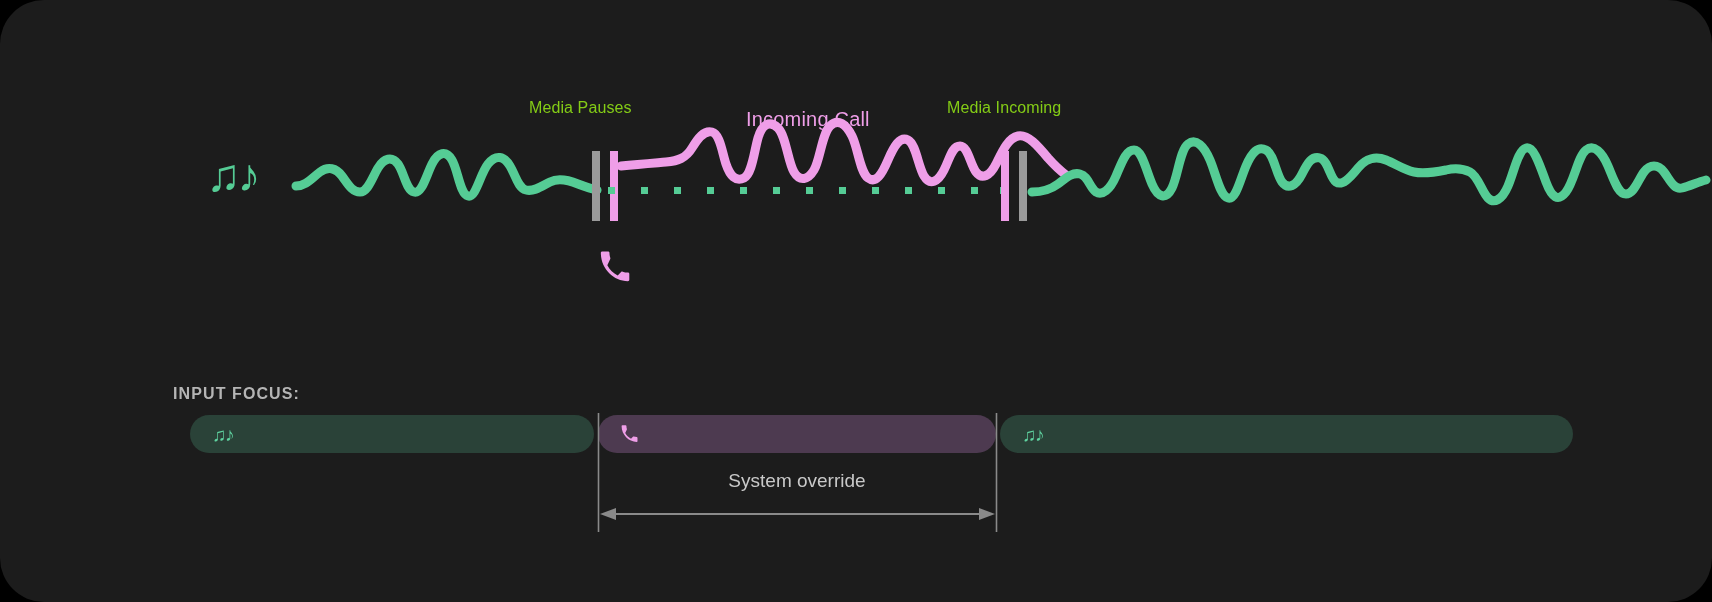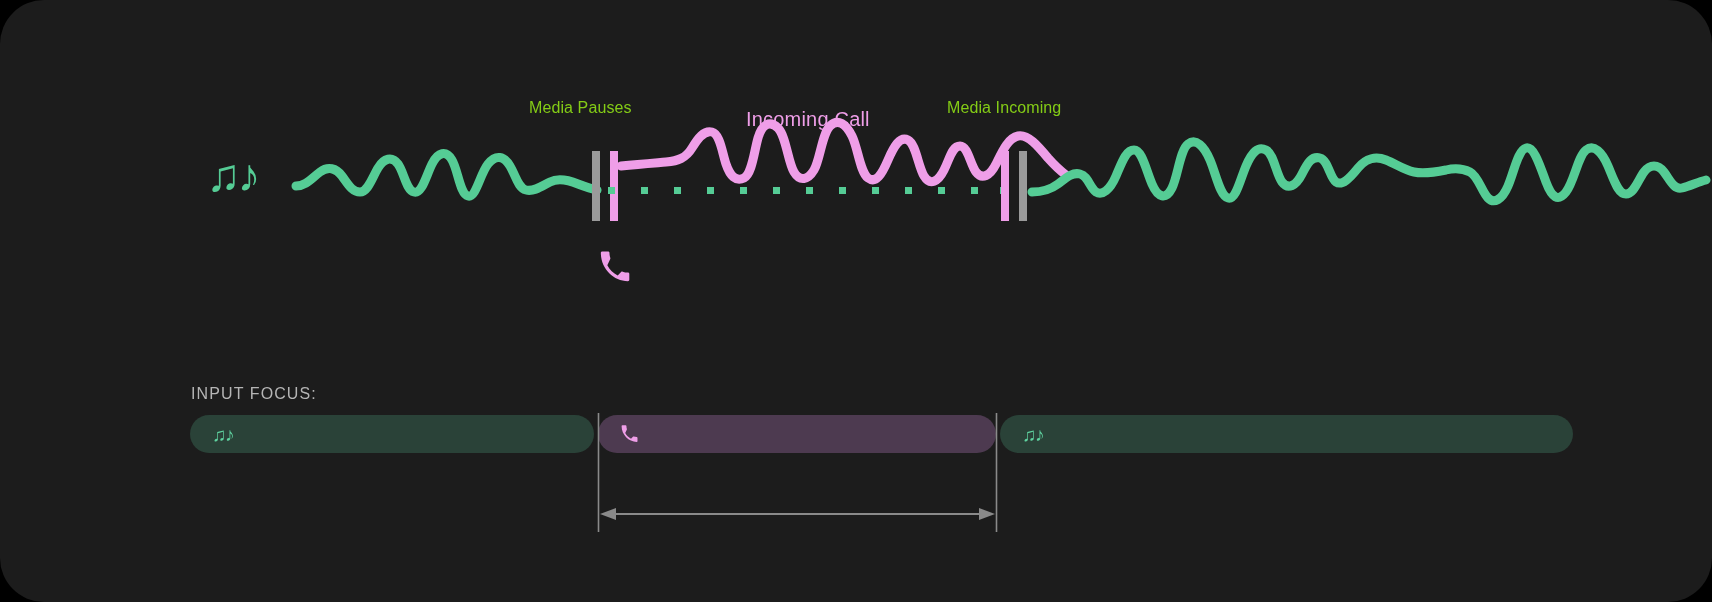--- a/index.html
+++ b/index.html
@@ -75,24 +75,24 @@
   
   #focus-section {
     position: absolute;
     left: 0;
     top: 330px;
     width: 1712px;
     height: 272px;
   }
   #focus-heading {
     position: absolute;
-    left: 191px;
+    left: 173px;
     top: 55px;
     font-size: 16px;
-    font-weight: normal;
+    font-weight: bold;
     letter-spacing: 1.1px;
     color: #b5b5b5;
   }
   .focus-bar {
     position: absolute;
     top: 85px;
     height: 38px;
     border-radius: 19px;
     box-sizing: border-box;
   }
@@ -275,20 +275,21 @@
         <svg width="19" height="19" viewBox="0 0 24 24">
           <path fill="#ef9ee8" d="M6.6 10.8c1.6 3.1 4.2 5.6 7.3 7.2l2.4-2.4c.3-.3.7-.4 1.1-.3 1.2.4 2.4.6 3.7.6.6 0 1 .4 1 1V21c0 .6-.4 1-1 1C10.9 22 2 13.1 2 2c0-.6.4-1 1-1h4.1c.6 0 1 .4 1 1 0 1.3.2 2.6.6 3.7.1.4 0 .8-.3 1.1L6.6 10.8z"></path>
         </svg>
       </span>
     </div>
 
     <div id="focus-bar-media-2" class="focus-bar">
       <span class="bar-icon music">♫♪</span>
     </div>
 
+    <div id="override-label">System override</div>
 
     <svg id="override-svg" width="1712" height="272" viewBox="0 0 1712 272">
       <line x1="598.5" y1="83" x2="598.5" y2="202" stroke="#8a8a8a" stroke-width="1.6"></line>
       <line x1="996.5" y1="83" x2="996.5" y2="202" stroke="#8a8a8a" stroke-width="1.6"></line>
       <line x1="604" y1="184" x2="990" y2="184" stroke="#8a8a8a" stroke-width="1.8"></line>
       <polygon points="600,184 616,178 616,190" fill="#8a8a8a"></polygon>
       <polygon points="995,184 979,178 979,190" fill="#8a8a8a"></polygon>
     </svg>
   </div>
 </div>

